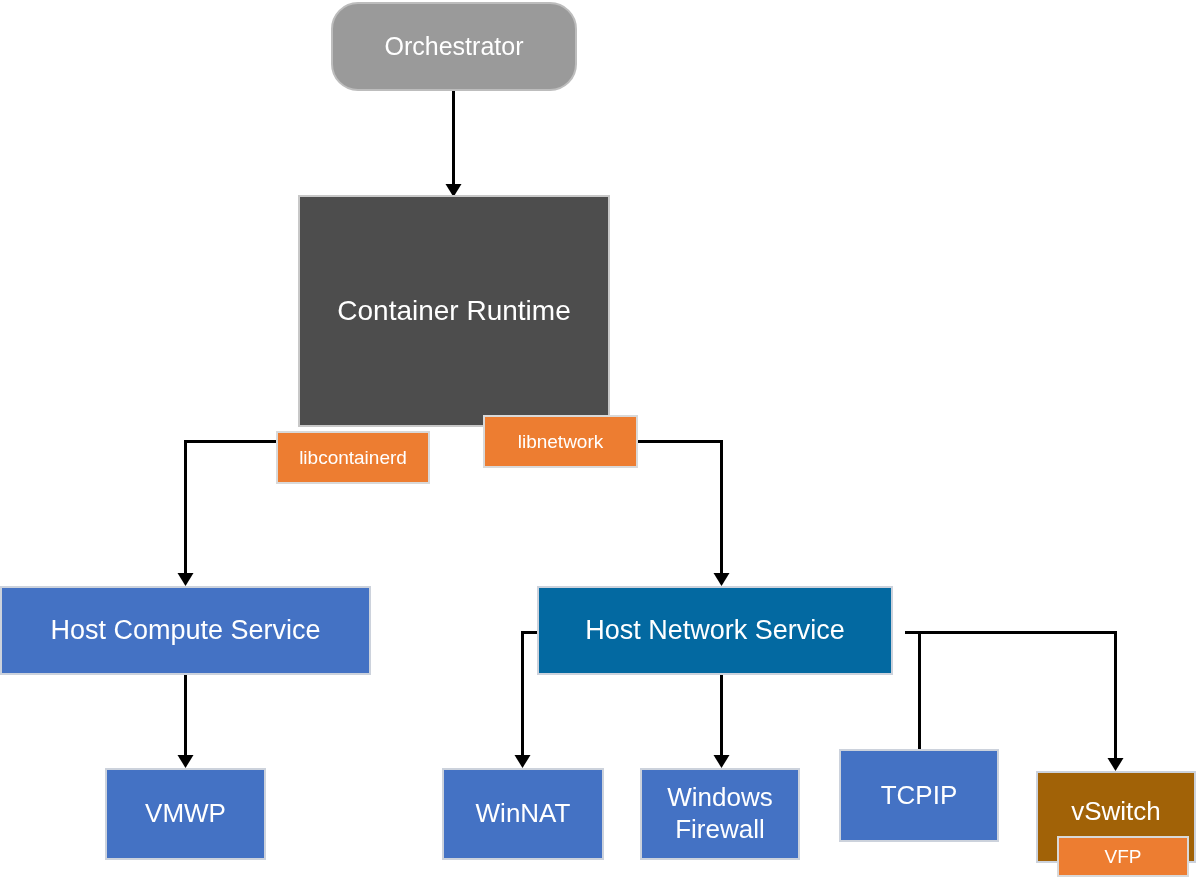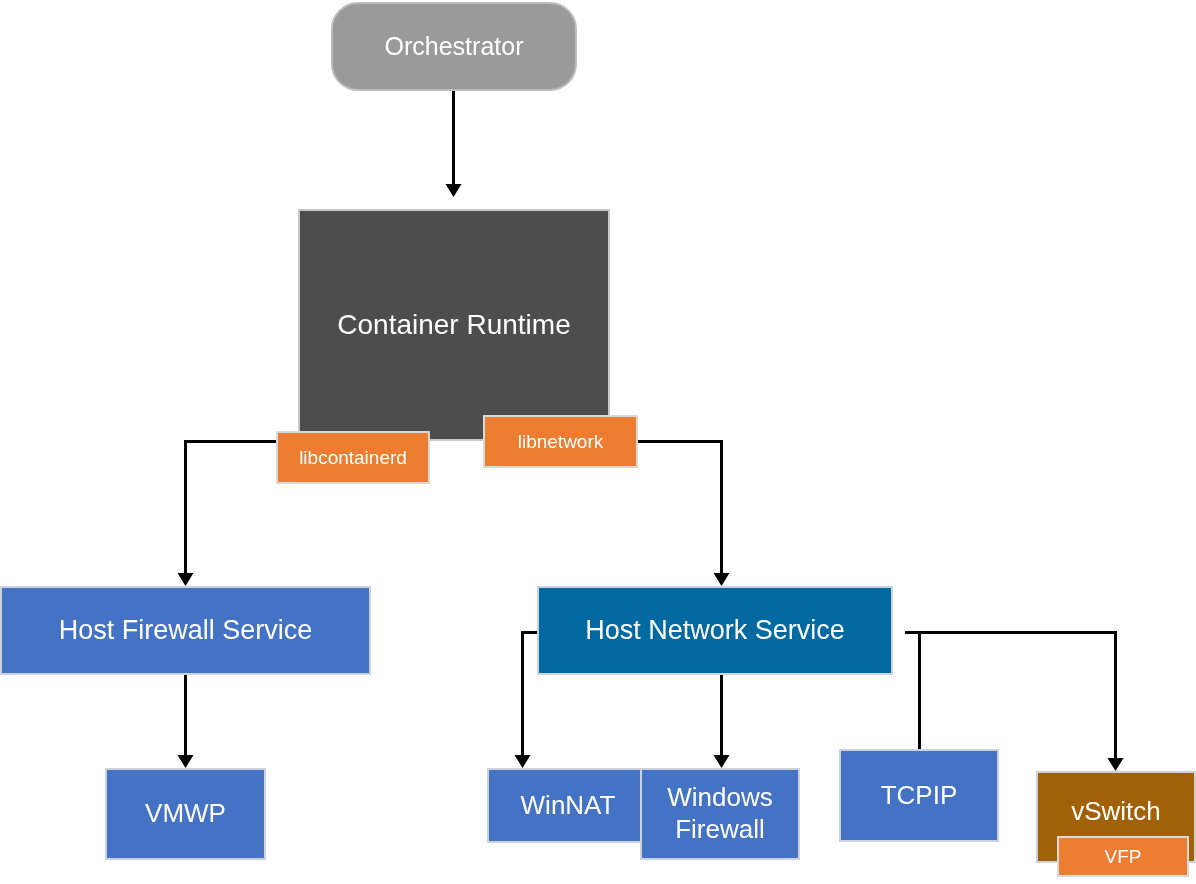--- a/index.html
+++ b/index.html
@@ -89,33 +89,33 @@
       <polygon points="911.5,755 927.5,755 919.5,768"></polygon>
     </g>
     <g>
       <path d="M905 632.5 H1115.5 V758"></path>
       <polygon points="1107.5,758 1123.5,758 1115.5,771"></polygon>
     </g>
   </svg>
 
   <div class="node node-gray fs-orchestrator" style="left: 331px; top: 2px; width: 246px; height: 89px; background-color: rgb(154, 154, 154); border-radius: 27px;">Orchestrator</div>
 
-  <div class="node node-dark fs-runtime" style="left: 298px; top: 209px; width: 312px; height: 232px; background-color: rgb(77, 77, 77);">Container Runtime</div>
+  <div class="node node-dark fs-runtime" style="left: 298px; top: 195px; width: 312px; height: 232px; background-color: rgb(77, 77, 77);">Container Runtime</div>
 
   <div class="node node-orange fs-lib" style="left: 276px; top: 415px; width: 154px; height: 53px; background-color: rgb(237, 125, 49); margin-top: 16px;">libcontainerd</div>
 
   <div class="node node-orange fs-lib" style="left: 483px; top: 415px; width: 155px; height: 53px; background-color: rgb(237, 125, 49);">libnetwork</div>
 
-  <div class="node node-blue fs-service" style="left: 0px; top: 586px; width: 371px; height: 89px; background-color: rgb(68, 114, 196);">Host Firewall Service</div>
+  <div class="node node-blue fs-service" style="left: 0px; top: 586px; width: 371px; height: 89px; background-color: rgb(68, 114, 196);">Host Compute Service</div>
 
   <div class="node node-blue fs-service" style="left: 537px; top: 586px; width: 356px; height: 89px; background-color: #0369a1;">Host Network Service</div>
 
   <div class="node node-blue fs-leaf" style="left: 105px; top: 768px; width: 161px; height: 92px; background-color: rgb(68, 114, 196);">VMWP</div>
 
-  <div class="node node-blue fs-leaf" style="left: 442px; top: 768px; width: 162px; height: 75px; background-color: rgb(68, 114, 196); margin-left: 45px;">WinNAT</div>
+  <div class="node node-blue fs-leaf" style="left: 442px; top: 768px; width: 162px; height: 92px; background-color: rgb(68, 114, 196);">WinNAT</div>
 
   <div class="node node-blue fs-leaf" style="left: 640px; top: 768px; width: 160px; height: 92px; padding: 0px 2px; background-color: rgb(68, 114, 196);">Windows Firewall</div>
 
   <div class="node node-blue fs-leaf" style="left: 839px; top: 749px; width: 160px; height: 93px; background-color: rgb(68, 114, 196);">TCPIP</div>
 
   <div class="node node-blue fs-leaf" style="left: 1036px; top: 771px; width: 160px; height: 92px; padding-bottom: 10px; background-color: #a16207;">vSwitch</div>
 
   <div class="node node-orange fs-lib" style="left: 1057px; top: 836px; width: 132px; height: 41px; background-color: rgb(237, 125, 49);">VFP</div>
 
 </div>

